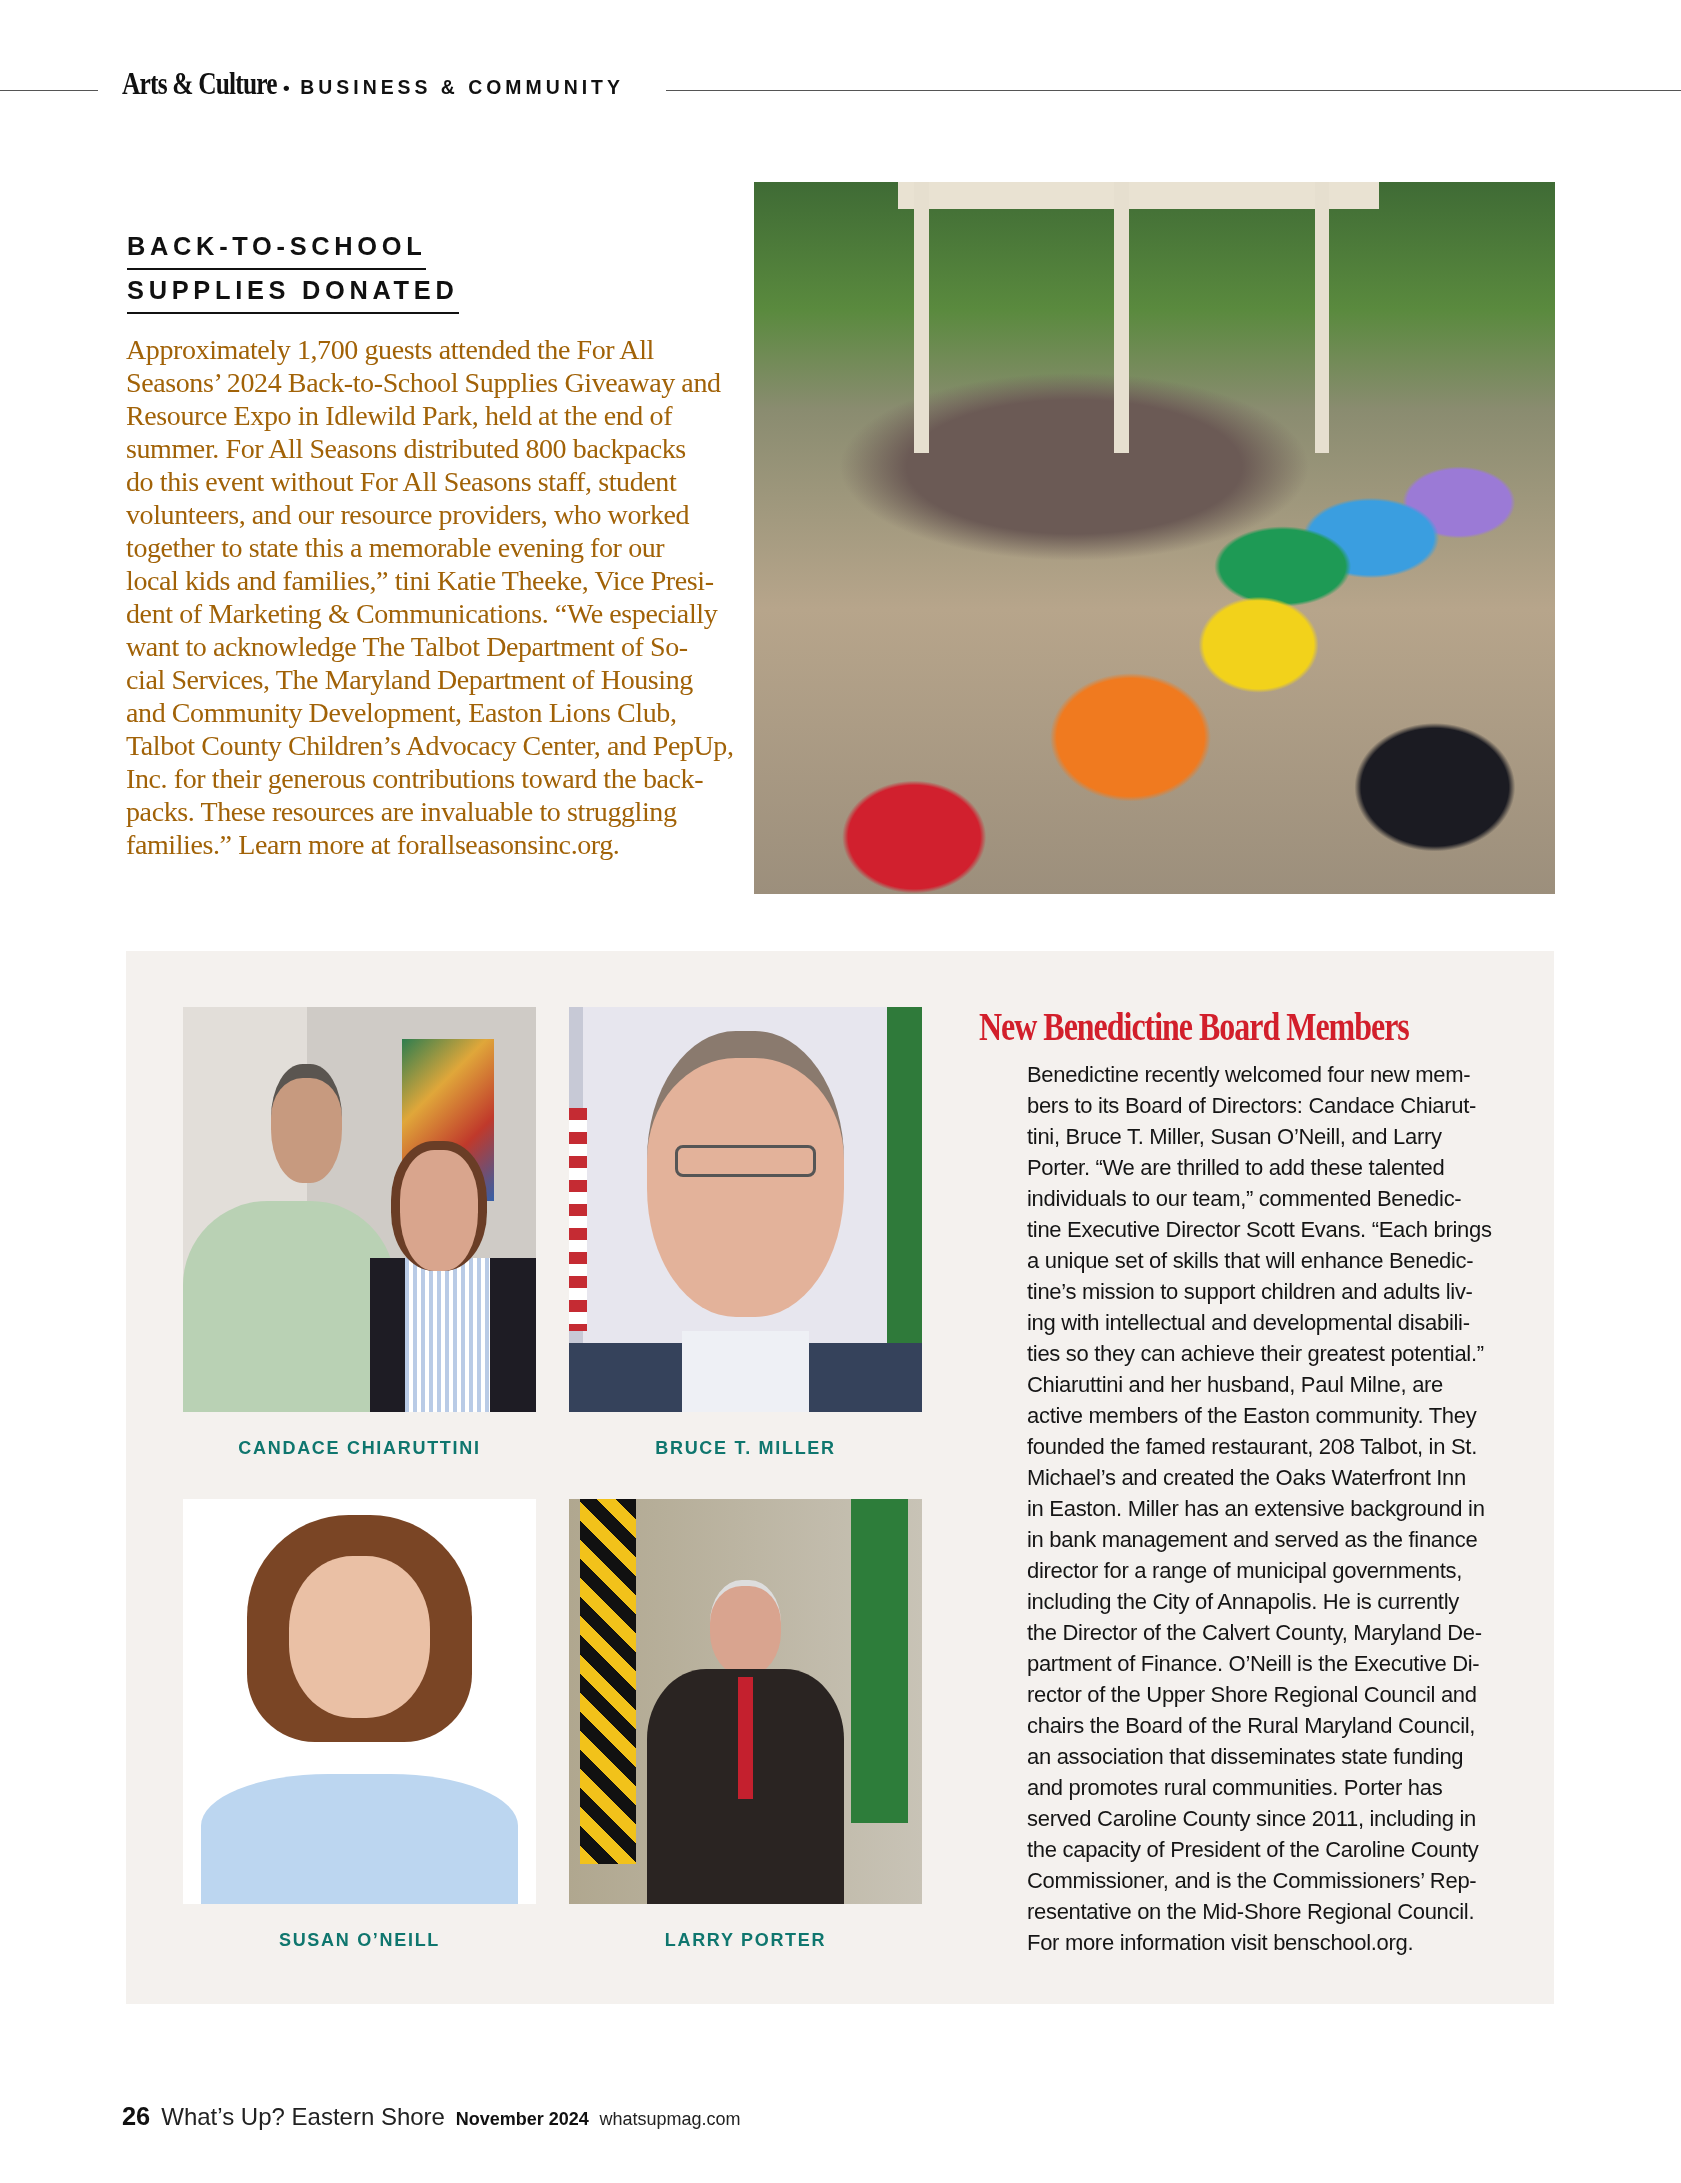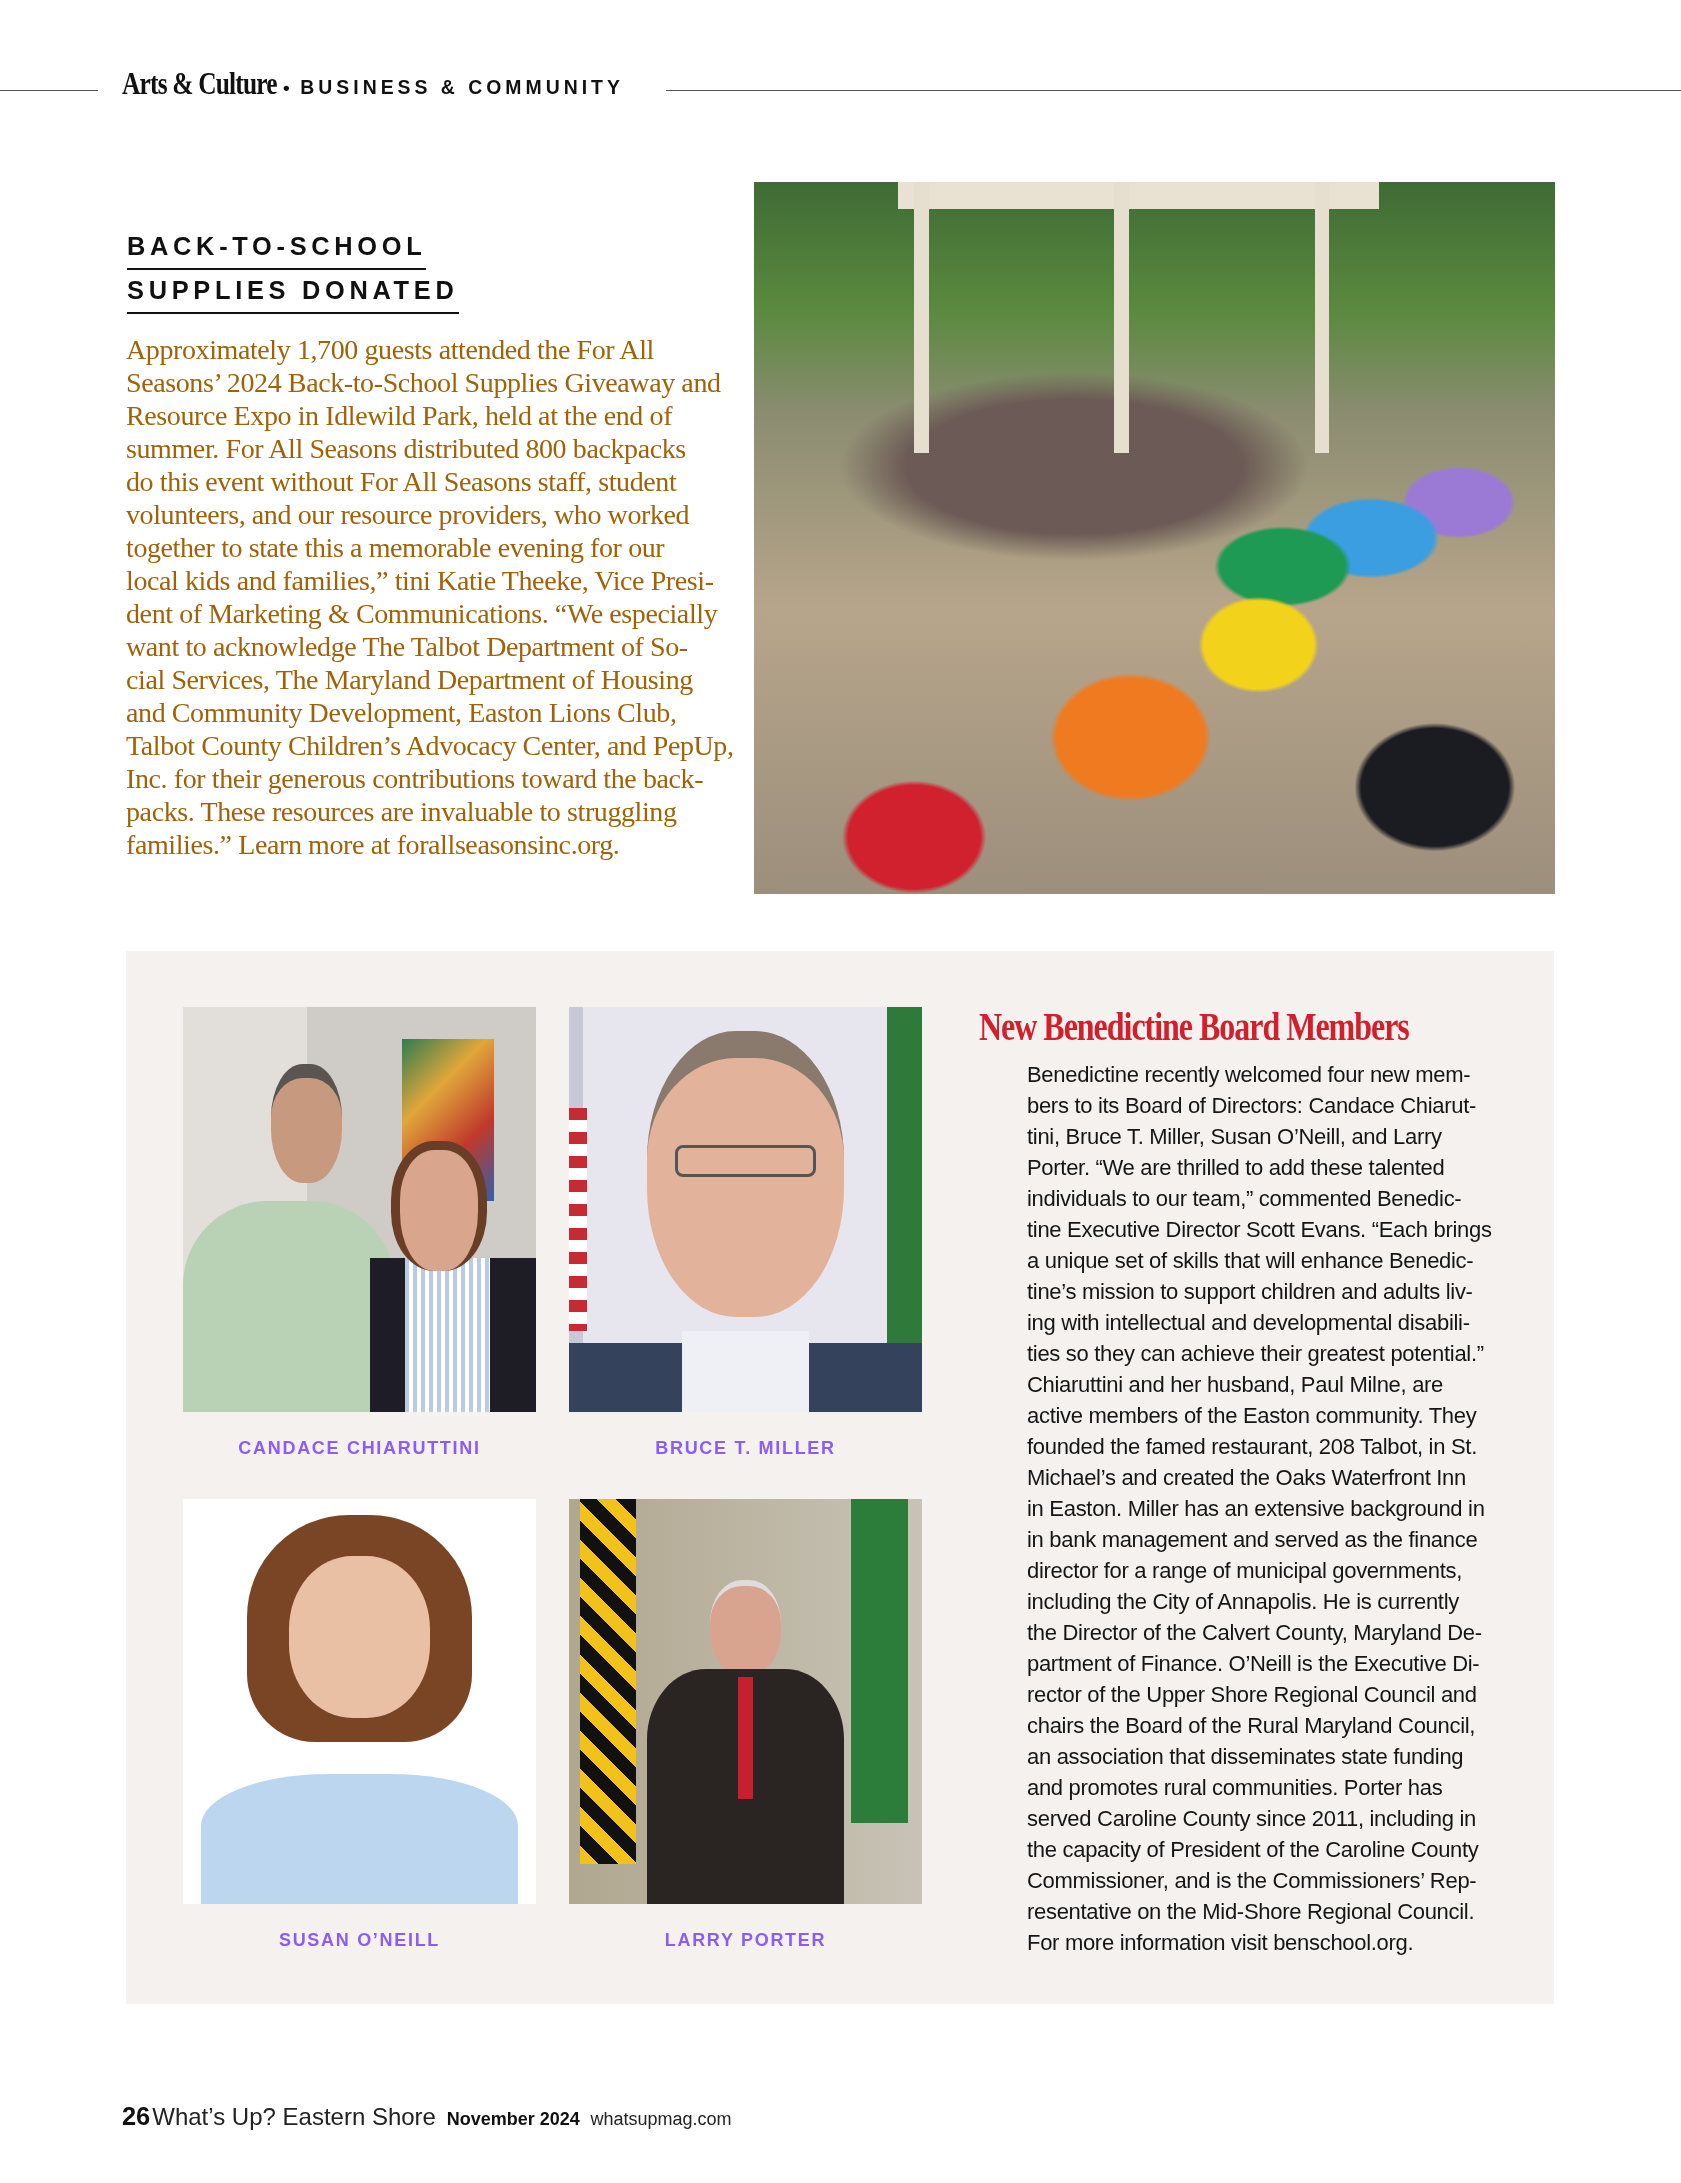--- a/index.html
+++ b/index.html
@@ -22,26 +22,26 @@
       radial-gradient(ellipse 94px 60px at 88% 45%, #9b7ad6 0 55%, transparent 60%),
       radial-gradient(ellipse 120px 94px at 20% 92%, #d1202e 0 55%, transparent 60%),
       radial-gradient(ellipse 134px 107px at 85% 85%, #1b1b22 0 55%, transparent 60%),
       radial-gradient(ellipse 335px 134px at 40% 40%, #6b5a55 0 50%, transparent 70%),
       linear-gradient(180deg, #3f6b35 0%, #5a8a3e 18%, #8a8c70 32%, #b7a58b 60%, #9c8f7c 100%);
   }
   .hero .roof { position:absolute; left:18%; top:0; width:60%; height:27px; background:#e9e2d2; }
   .hero .pillar { position:absolute; top:0; width:14.7px; height:38%; background:#e6dfcf; }
   .panel { position:absolute; left:126px; top:951px; width:1428px; height:1053px; background:#f4f1ee; }
   .photo { position:absolute; width:353px; height:405px; overflow:hidden; }
-  .caption { position:absolute; width:353px; text-align:center; font-family:"Liberation Sans", sans-serif; font-weight:bold; font-size:18px; letter-spacing:1.7px; color:#8b5cf6; }
+  .caption { position:absolute; width:353px; text-align:center; font-family:"Liberation Sans", sans-serif; font-weight:bold; font-size:18px; letter-spacing:1.7px; color:#0f766e; }
   .red-head { position:absolute; left:979px; top:1002px; font-family:"Liberation Serif", serif; font-weight:bold; font-size:41px; color:#d21f2b; letter-spacing:-1.3px; transform:scaleX(0.78); transform-origin:left; white-space:nowrap; }
   .right-body { position:absolute; left:979px; top:1059px; width:562px; font-family:"Liberation Sans", sans-serif; font-size:22px; line-height:31px; color:#151515; }
   .right-body div { white-space:nowrap; letter-spacing:-0.3px;margin-left:48px; }
   .footer { position:absolute; left:122px; top:2102px; display:flex; align-items:baseline; white-space:nowrap; font-family:"Liberation Sans", sans-serif; color:#222; }
-  .footer .pg { font-size:25.4px; font-weight:bold; margin-right:2px; color:#111; }
+  .footer .pg { font-size:25.4px; font-weight:bold; margin-right:11px; color:#111; }
   .footer .mag { font-size:24px; margin-right:10.7px; }
   .footer .date { font-size:18px; font-weight:bold; margin-right:10.7px; color:#111; }
   .footer .url { font-size:18px; }
 </style>
 </head>
 <body>
 
 <div class="rule" style="left:0; top:90px; width:98px;"></div>
 <div class="section-label">
   <span class="section-serif">Arts &amp; Culture</span>

